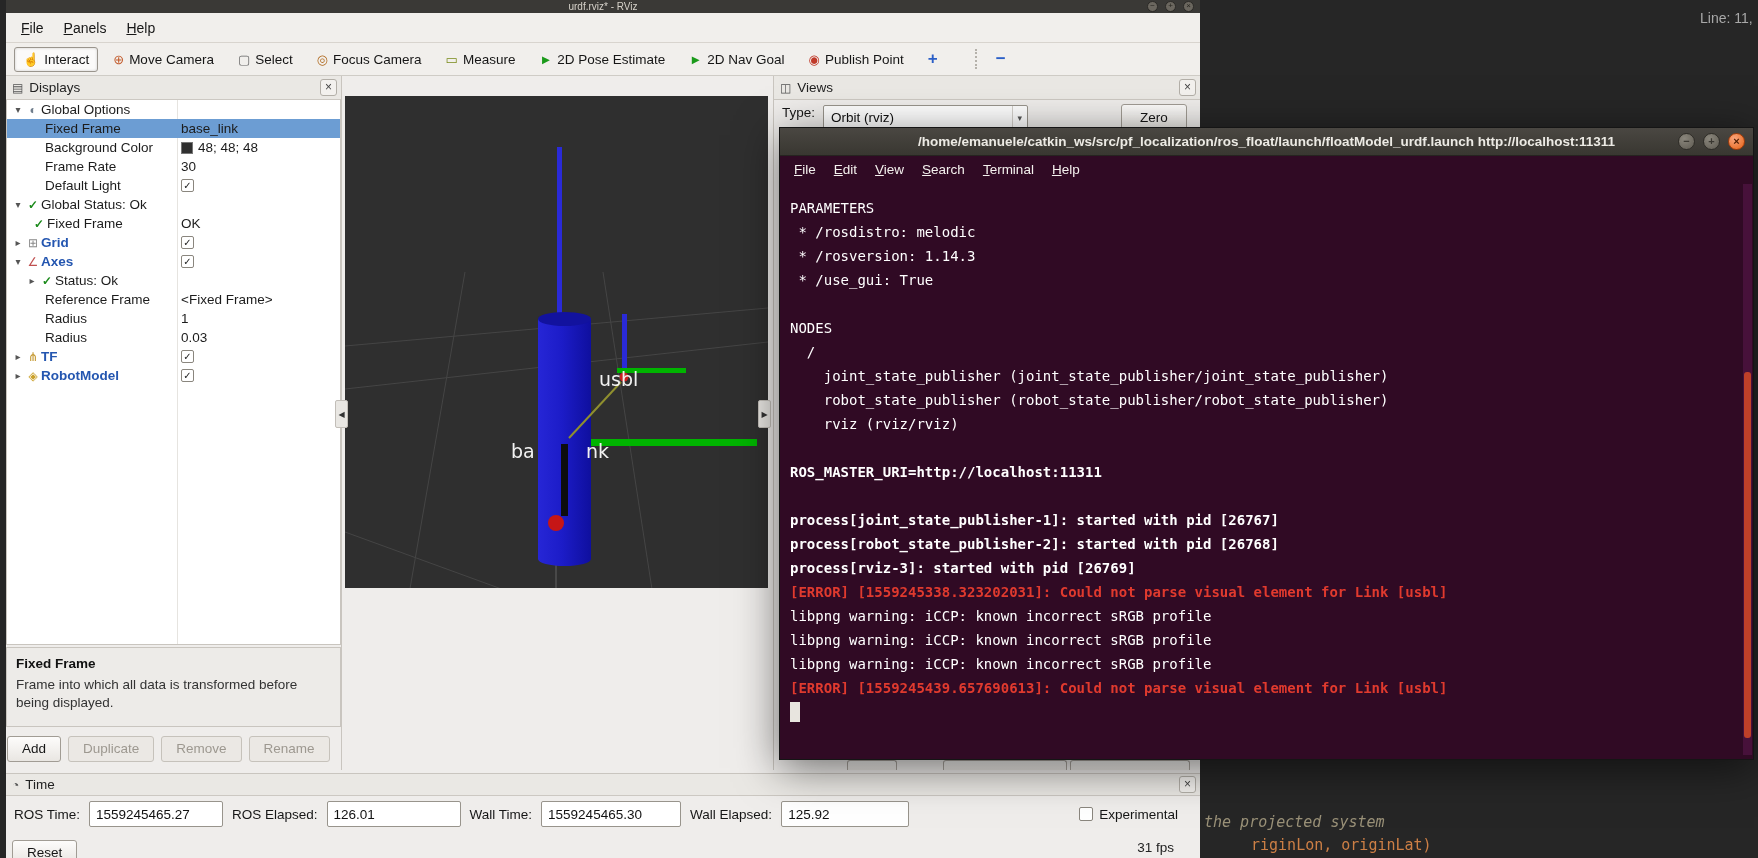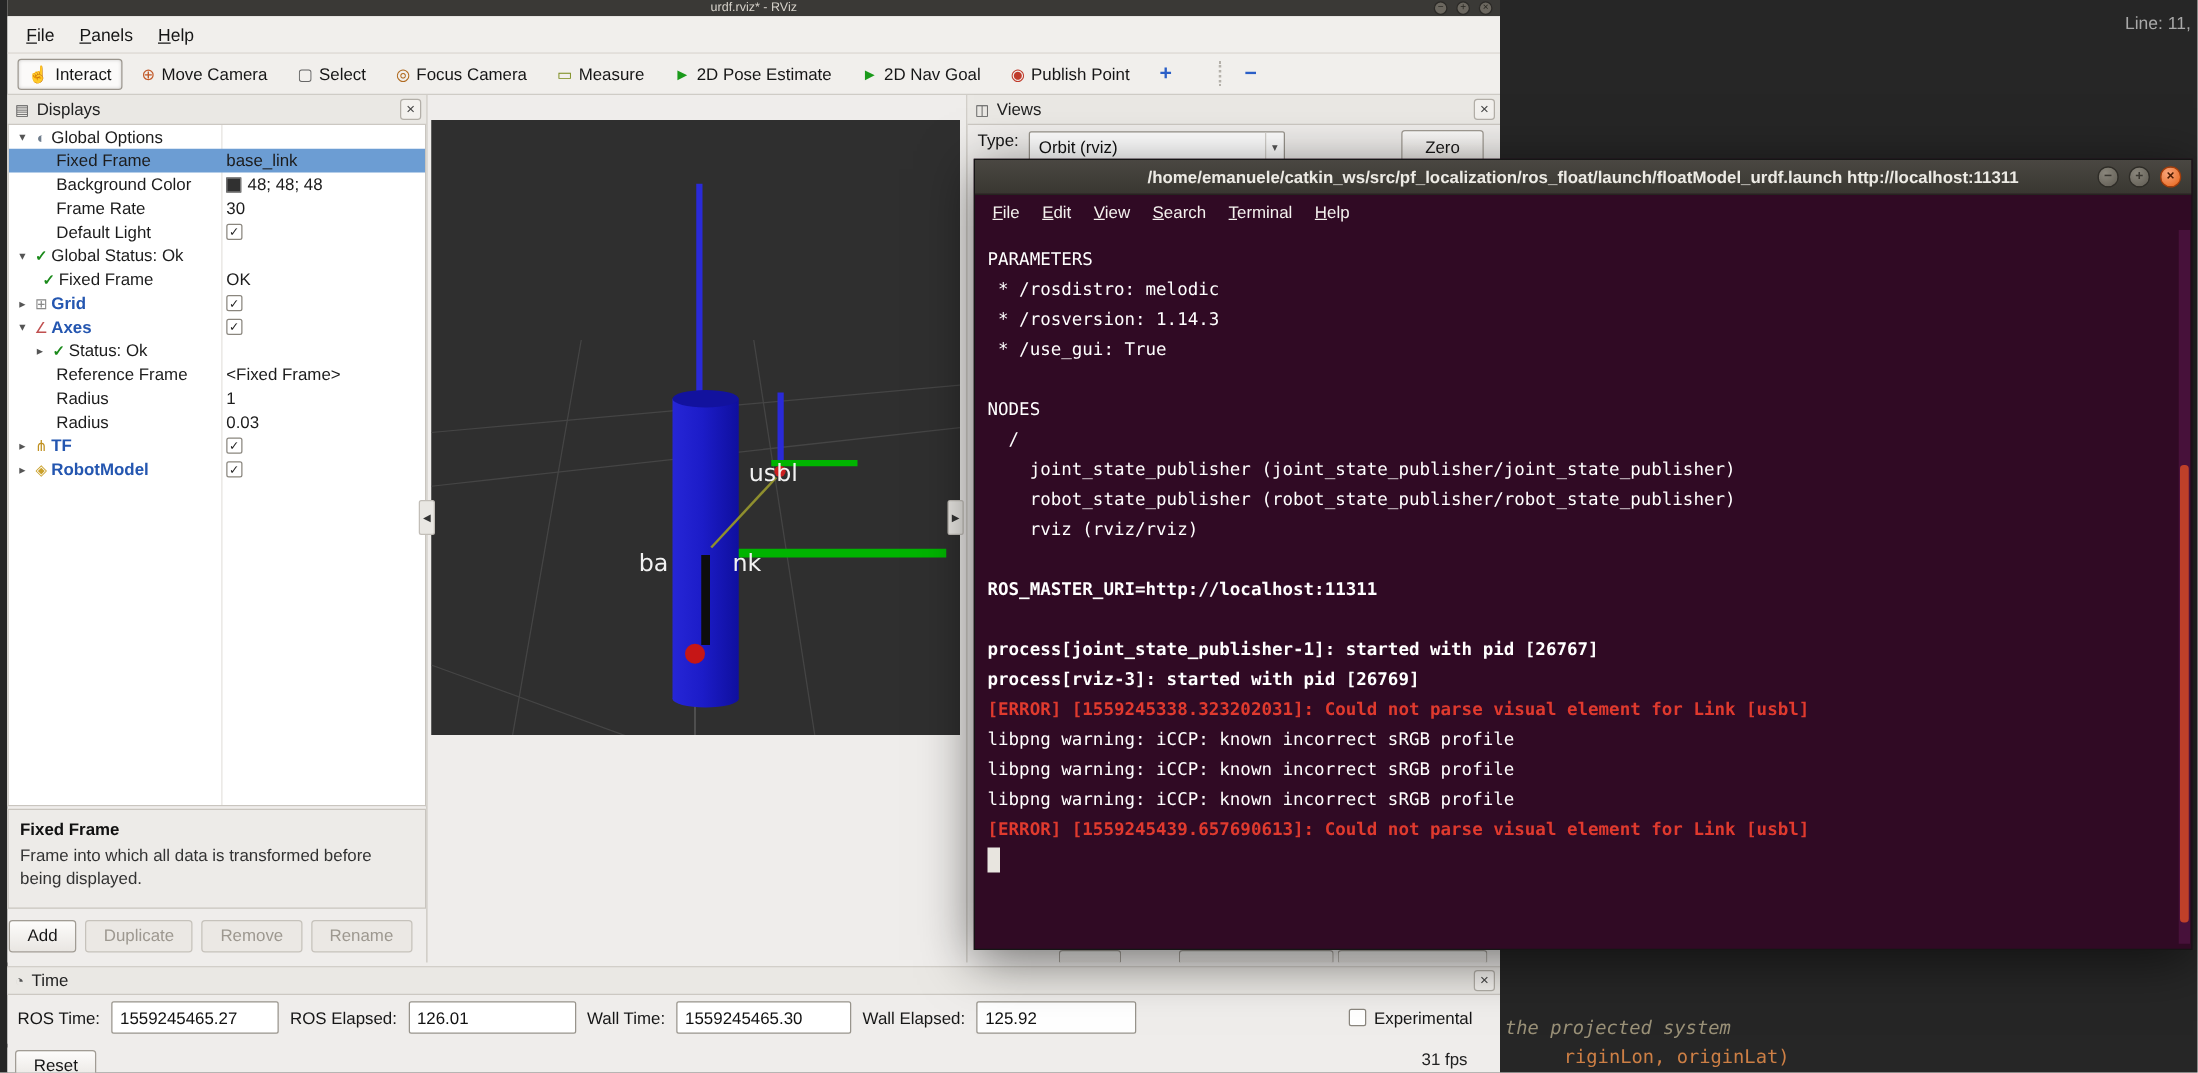--- a/index.html
+++ b/index.html
@@ -416,20 +416,21 @@
     <div class="tline"></div>
     <div class="tline">NODES</div>
     <div class="tline">  /</div>
     <div class="tline">    joint_state_publisher (joint_state_publisher/joint_state_publisher)</div>
     <div class="tline">    robot_state_publisher (robot_state_publisher/robot_state_publisher)</div>
     <div class="tline">    rviz (rviz/rviz)</div>
     <div class="tline"></div>
     <div class="tline bold">ROS_MASTER_URI=http://localhost:11311</div>
     <div class="tline"></div>
     <div class="tline bold">process[joint_state_publisher-1]: started with pid [26767]</div>
+    <div class="tline bold">process[robot_state_publisher-2]: started with pid [26768]</div>
     <div class="tline bold">process[rviz-3]: started with pid [26769]</div>
     <div class="tline err">[ERROR] [1559245338.323202031]: Could not parse visual element for Link [usbl]</div>
     <div class="tline">libpng warning: iCCP: known incorrect sRGB profile</div>
     <div class="tline">libpng warning: iCCP: known incorrect sRGB profile</div>
     <div class="tline">libpng warning: iCCP: known incorrect sRGB profile</div>
     <div class="tline err">[ERROR] [1559245439.657690613]: Could not parse visual element for Link [usbl]</div>
     <div class="tline"><span class="cursor"></span></div>
   </div>
   <div class="term-scroll">
     <div class="term-thumb"></div>

